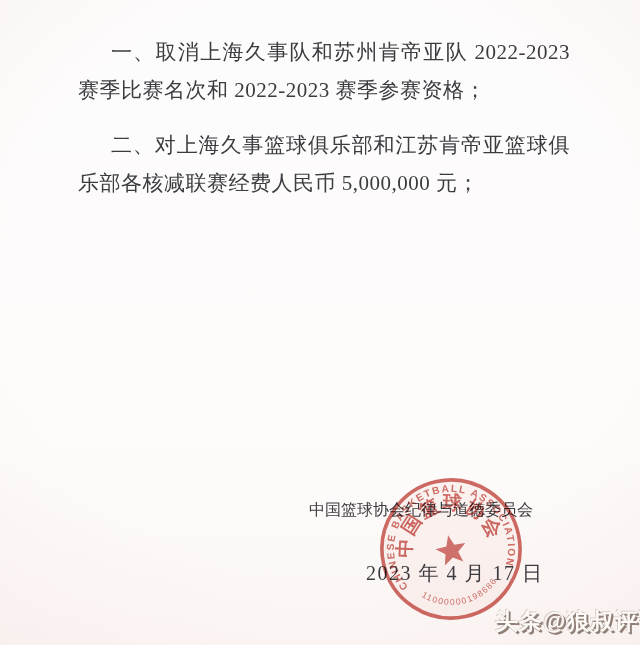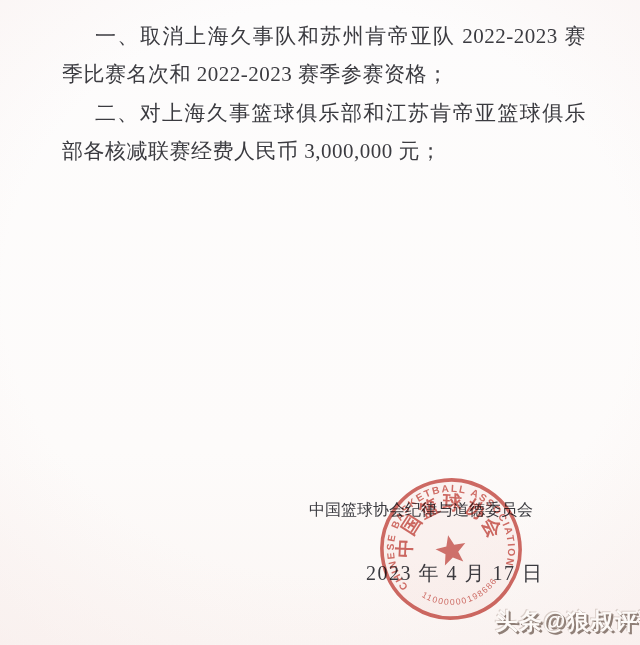--- a/index.html
+++ b/index.html
@@ -12,21 +12,21 @@
     position:relative;width:640px;height:645px;overflow:hidden;
     background:
       radial-gradient(ellipse 90% 80% at 50% 45%, rgba(255,255,255,0) 55%, rgba(246,232,230,.55) 100%),
       linear-gradient(180deg,#fdfcfc 0%,#fdfbfa 70%,#fbf6f4 100%);
   }
   .doc-body{
     position:absolute;top:17px;left:62px;width:524px;
     font-size:21px;line-height:38.4px;letter-spacing:.5px;
     color:#3b3b40;text-align:justify;
   }
-  .doc-body p{margin:0;text-indent:33px;}
+  .doc-body p{margin:16px;text-indent:33px;}
   .seal{
     position:absolute;left:379px;top:477px;width:144px;height:144px;
     mix-blend-mode:multiply;opacity:.88;
     transform:rotate(-12deg);
     z-index:3;pointer-events:none;
   }
   .seal svg{display:block;width:100%;height:100%;}
   .seal-en{font-family:"Liberation Sans","DejaVu Sans",sans-serif;font-size:10.2px;font-weight:bold;letter-spacing:1.6px;fill:#cb5a52;}
   .seal-cn{font-family:"Liberation Serif","DejaVu Serif",serif;font-size:19px;font-weight:bold;letter-spacing:2px;fill:#c8544d;}
   .seal-num{font-family:"Liberation Sans","DejaVu Sans",sans-serif;font-size:8.6px;letter-spacing:1.4px;fill:#cb5a52;}
@@ -46,21 +46,21 @@
     text-shadow:2px 2px 0 #8f7f77,1px 1px 0 #a5958c,-1px -1px 0 rgba(160,140,130,.35);
   }
 </style>
 </head>
 <body>
 
 <div class="page">
 
   <div class="doc-body">
     <p>一、取消上海久事队和苏州肯帝亚队 2022-2023 赛季比赛名次和 2022-2023 赛季参赛资格；</p>
-    <p>二、对上海久事篮球俱乐部和江苏肯帝亚篮球俱乐部各核减联赛经费人民币 3,000,000 元；</p>
+    <p>二、对上海久事篮球俱乐部和江苏肯帝亚篮球俱乐部各核减联赛经费人民币 5,000,000 元；</p>
   </div>
 
   <div class="signature">中国篮球协会纪律与道德委员会</div>
 
   <div class="date">2023 年 4 月 17 日</div>
 
   <div class="seal">
     <svg viewBox="0 0 144 144" xmlns="http://www.w3.org/2000/svg">
       <defs>
         <path id="arc-top" d="M 31.7 112.3 A 57 57 0 1 1 112.3 112.3" fill="none"></path>

